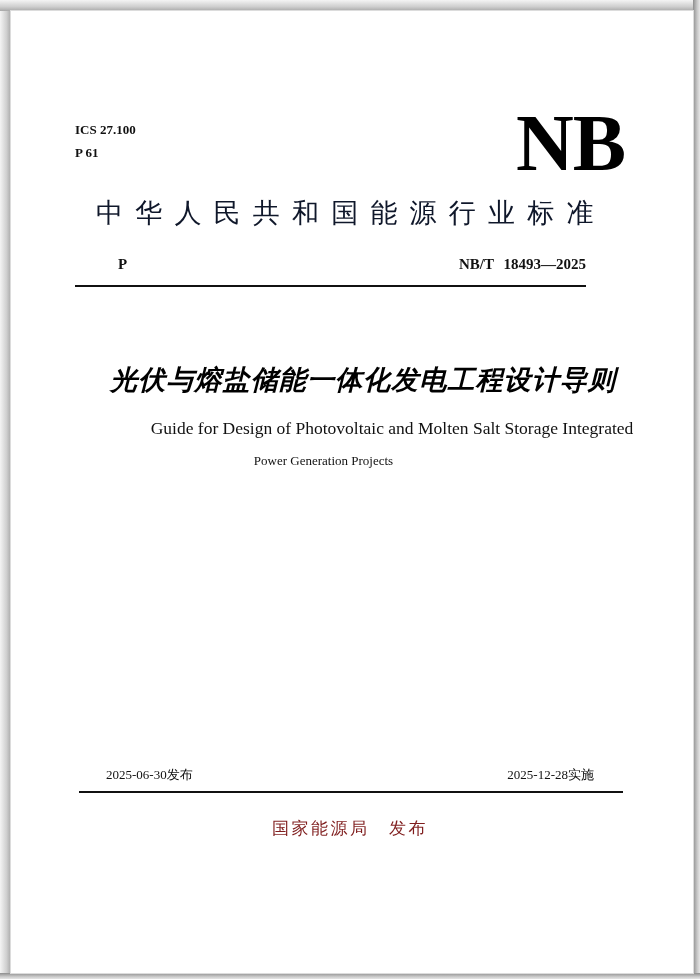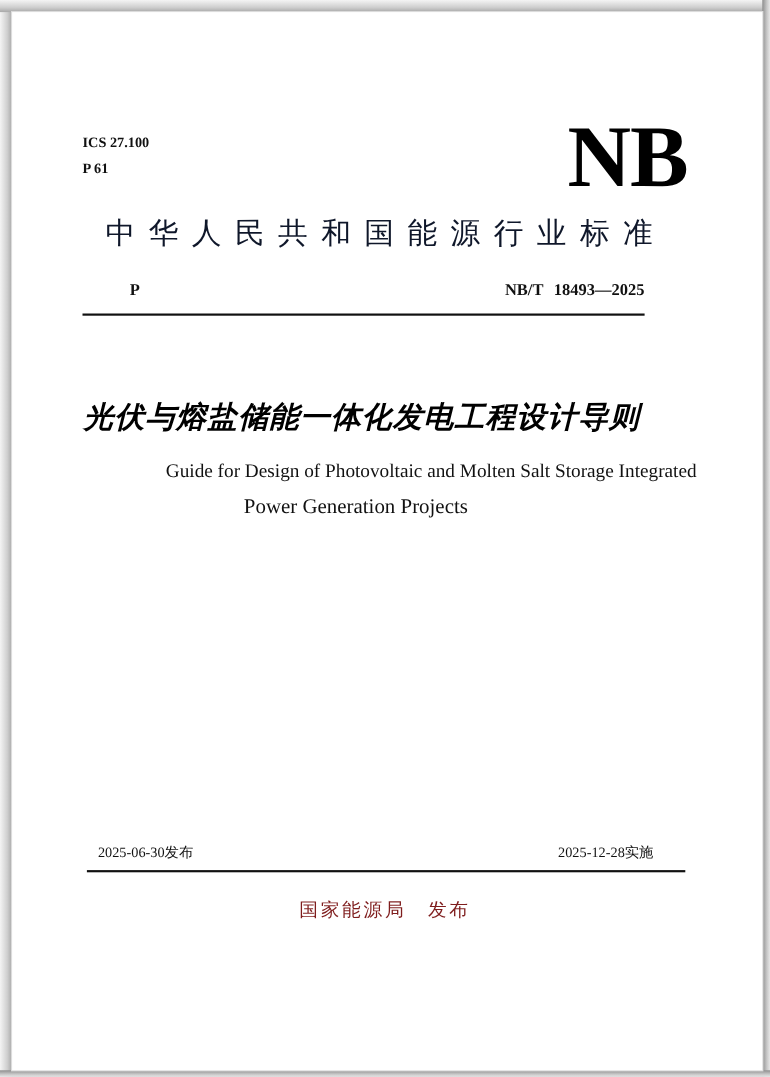--- a/index.html
+++ b/index.html
@@ -35,21 +35,21 @@
     .shadow-left {
       position: absolute;
       left: 0; top: 0; width: 11px; height: 979px;
       background: linear-gradient(to right, #f4f4f4, #cfcfcf 60%, #a8a8a8);
     }
     .shadow-top {
       position: absolute;
       left: 0; top: 0; width: 700px; height: 11px;
       background: linear-gradient(to bottom, #f4f4f4, #cfcfcf 60%, #a8a8a8);
     }
-    .abs { position: absolute; }
+    .abs { position: absolute; text-align: right; }
     .serif { font-family: "Liberation Serif", "DejaVu Serif", serif; }
     .sans { font-family: "DejaVu Sans", "Liberation Sans", sans-serif; }
 
     .ics {
       left: 75px; top: 122px;
       font-size: 13px; font-weight: bold; color: #111;
       line-height: 16px;
     }
     .ccs {
       left: 75px; top: 145px;
@@ -103,26 +103,26 @@
       font-size: 17.5px; color: #111;
       line-height: 24px;
       padding-left: 12px;
       box-sizing: border-box;
       white-space: nowrap;
       margin-left: 36px;
     }
     .title-en-2 {
       left: 0; top: 449px; width: 647px;
       text-align: center;
-      font-size: 19px; color: #111;
+      font-size: 13px; color: #111;
       line-height: 24px;
       white-space: nowrap;
     }
     .issue-date {
-      left: 89px; top: 766px;
+      left: 106px; top: 766px;
       font-size: 13px; color: #111;
       line-height: 18px;
       white-space: nowrap;
     }
     .impl-date {
       right: 106px; top: 766px;
       font-size: 13px; color: #111;
       line-height: 18px;
       white-space: nowrap;
     }

